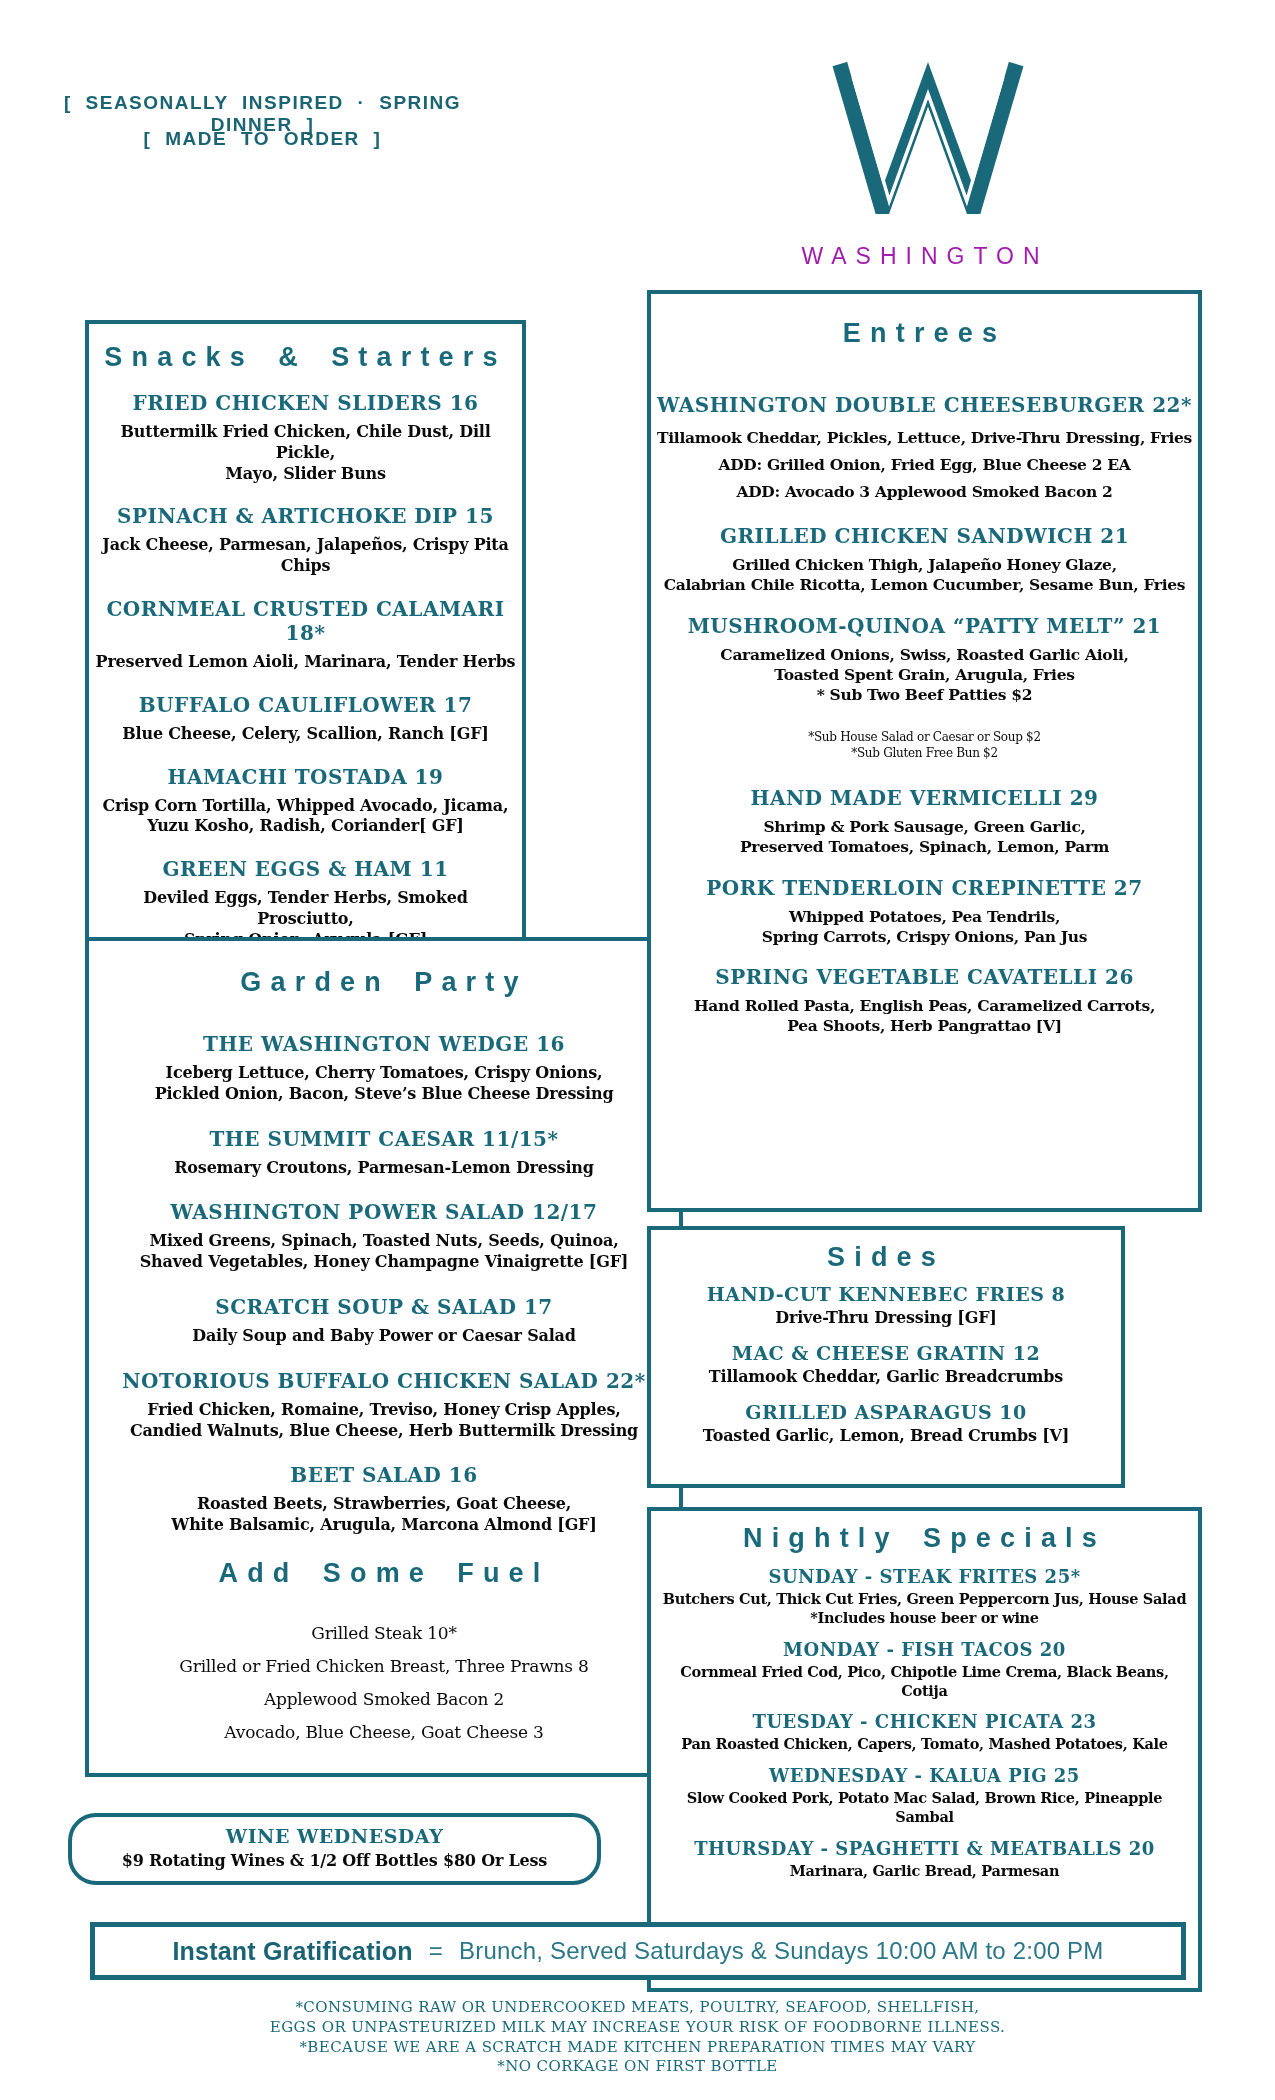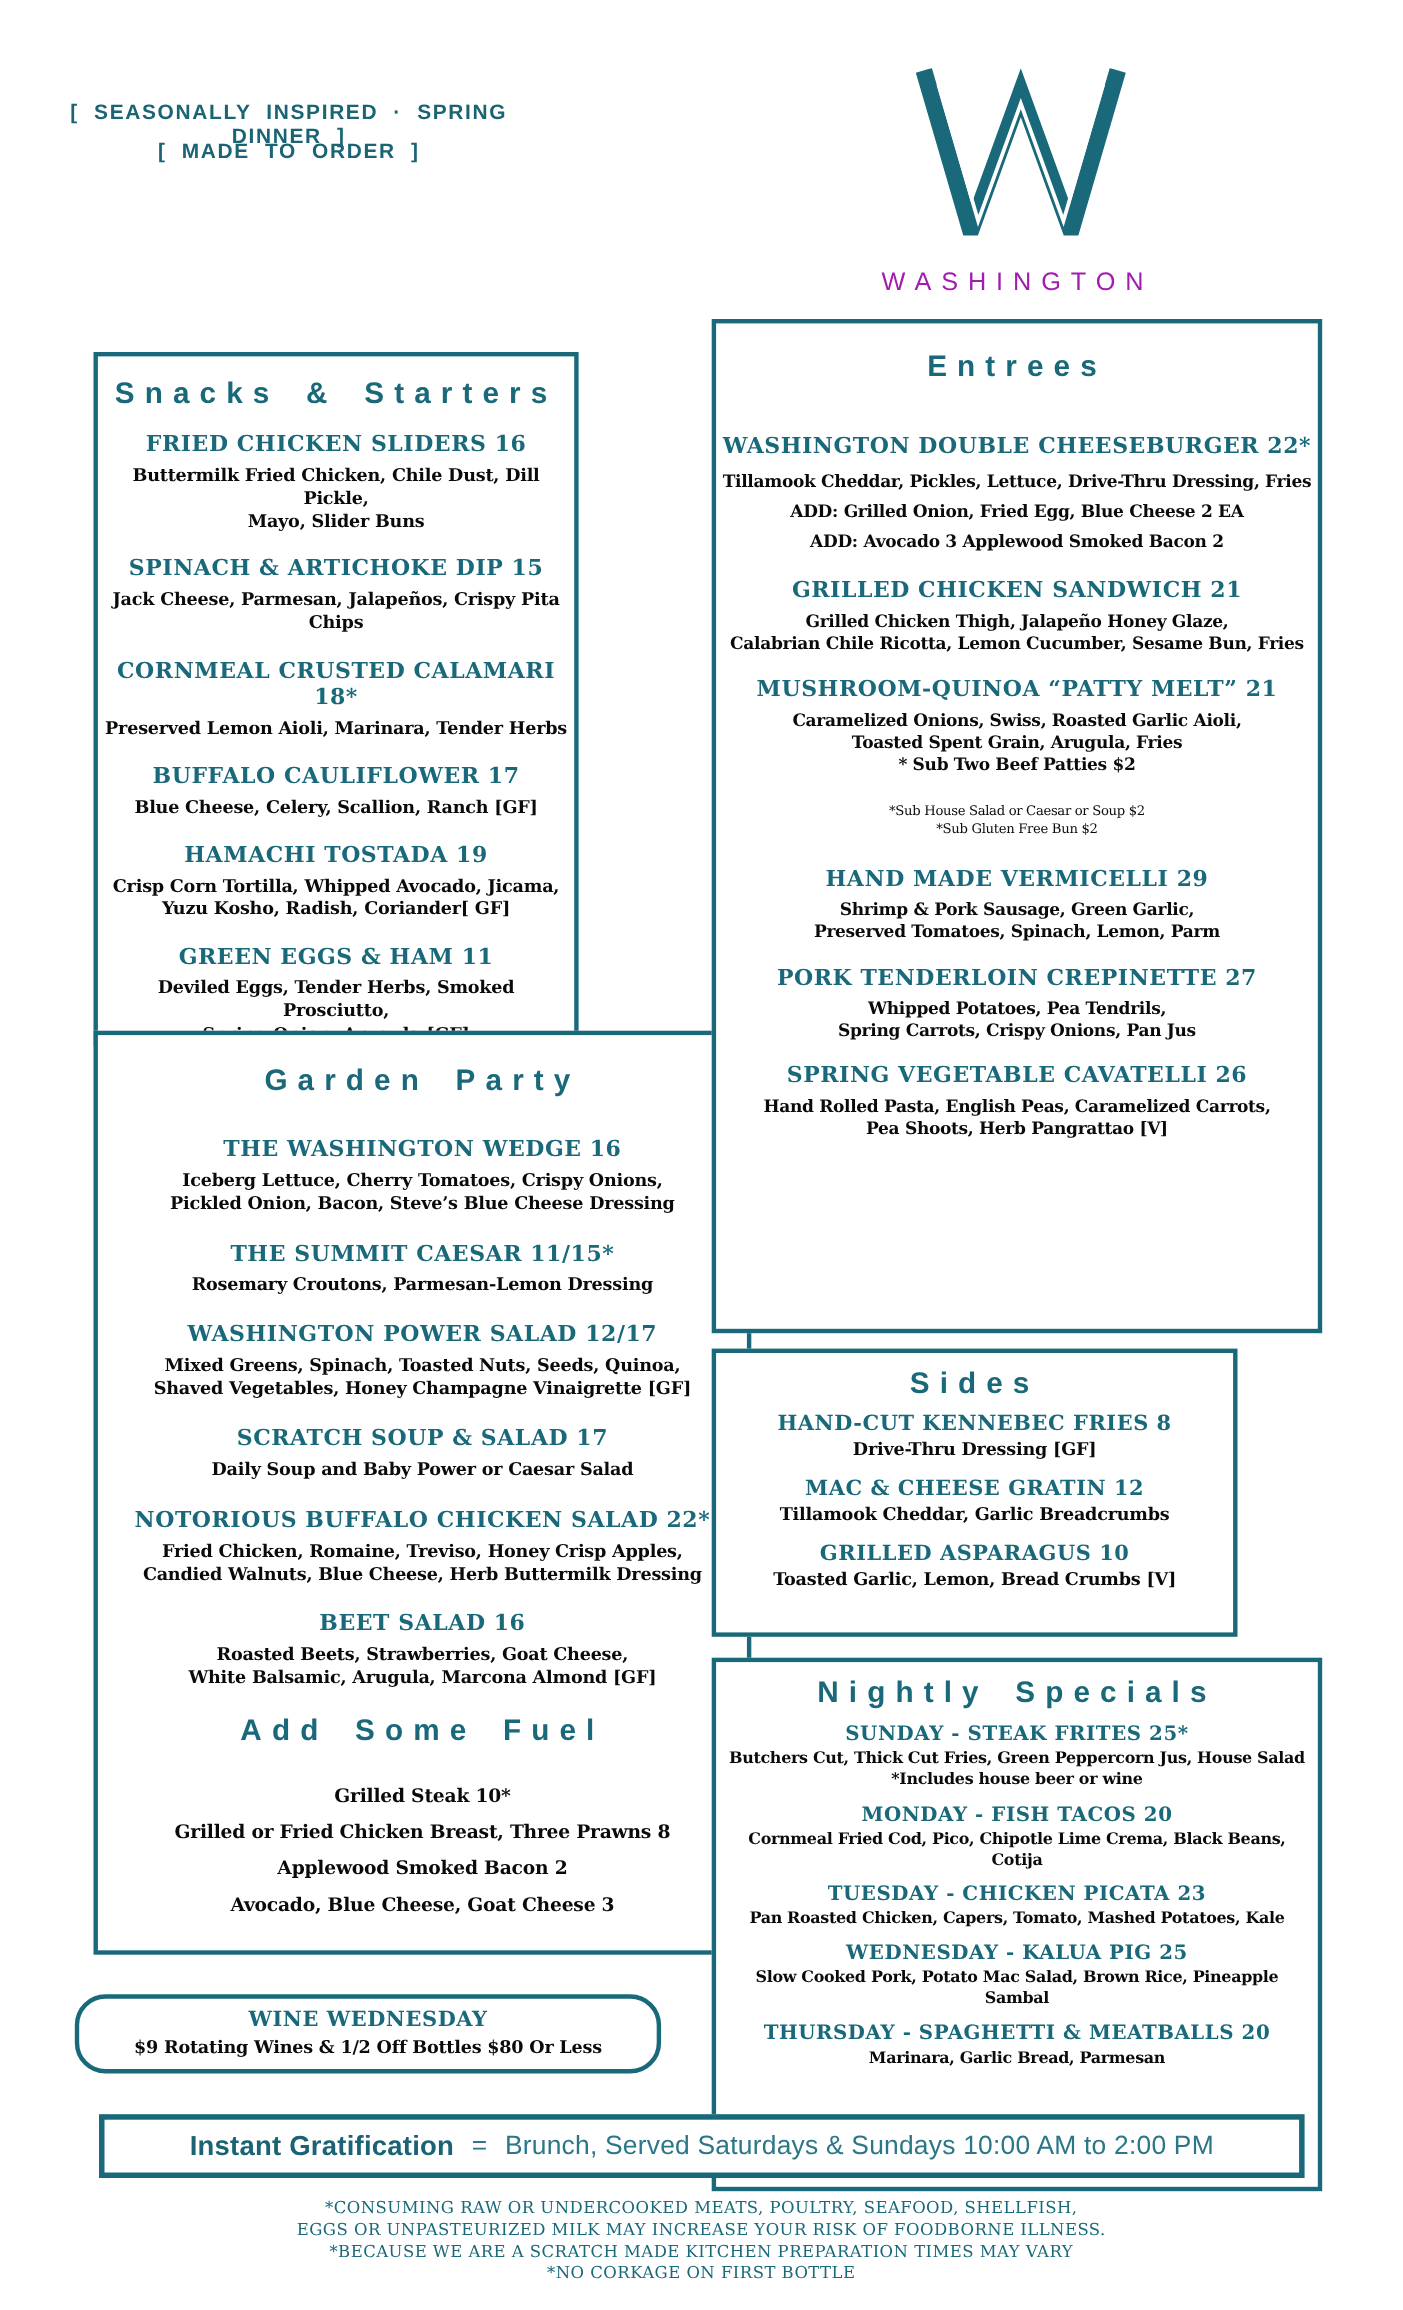--- a/index.html
+++ b/index.html
@@ -41,21 +41,21 @@
   .item{ margin-bottom:20px; }
 
   
   #box-snacks{ left:85px; top:290px; width:441px; height:631px; padding-top:18px;margin-top:30px; }
   #box-snacks .section-title{ display:block; margin-bottom:18px; }
   #box-garden{ left:85px; top:937px; width:598px; height:840px; padding-top:26px; }
   #box-garden .section-title{ display:block; margin-bottom:34px; }
   #box-garden .item{ margin-bottom:22px; }
   .fuel-title{ margin-top:4px; margin-bottom:14px; }
   .fuel-line{
-    color:var(--ink); font-weight:700; font-size:17px; margin-bottom:13px;
+    color:var(--ink); font-weight:400; font-size:17px; margin-bottom:13px;
     letter-spacing:-0.2px;
   }
   #box-wine{ left:68px; top:1813px; width:533px; height:72px; padding-top:8px;border-radius:28px; }
   #box-wine .item-title{ font-size:19px; margin-bottom:4px; }
   #box-wine .item-desc{ font-size:16px; }
 
   
   #box-entrees{ left:647px; top:290px; width:555px; height:922px; padding-top:24px; }
   #box-entrees .section-title{ display:block; margin-bottom:44px; }
   #box-entrees .item{ margin-bottom:19px; }

